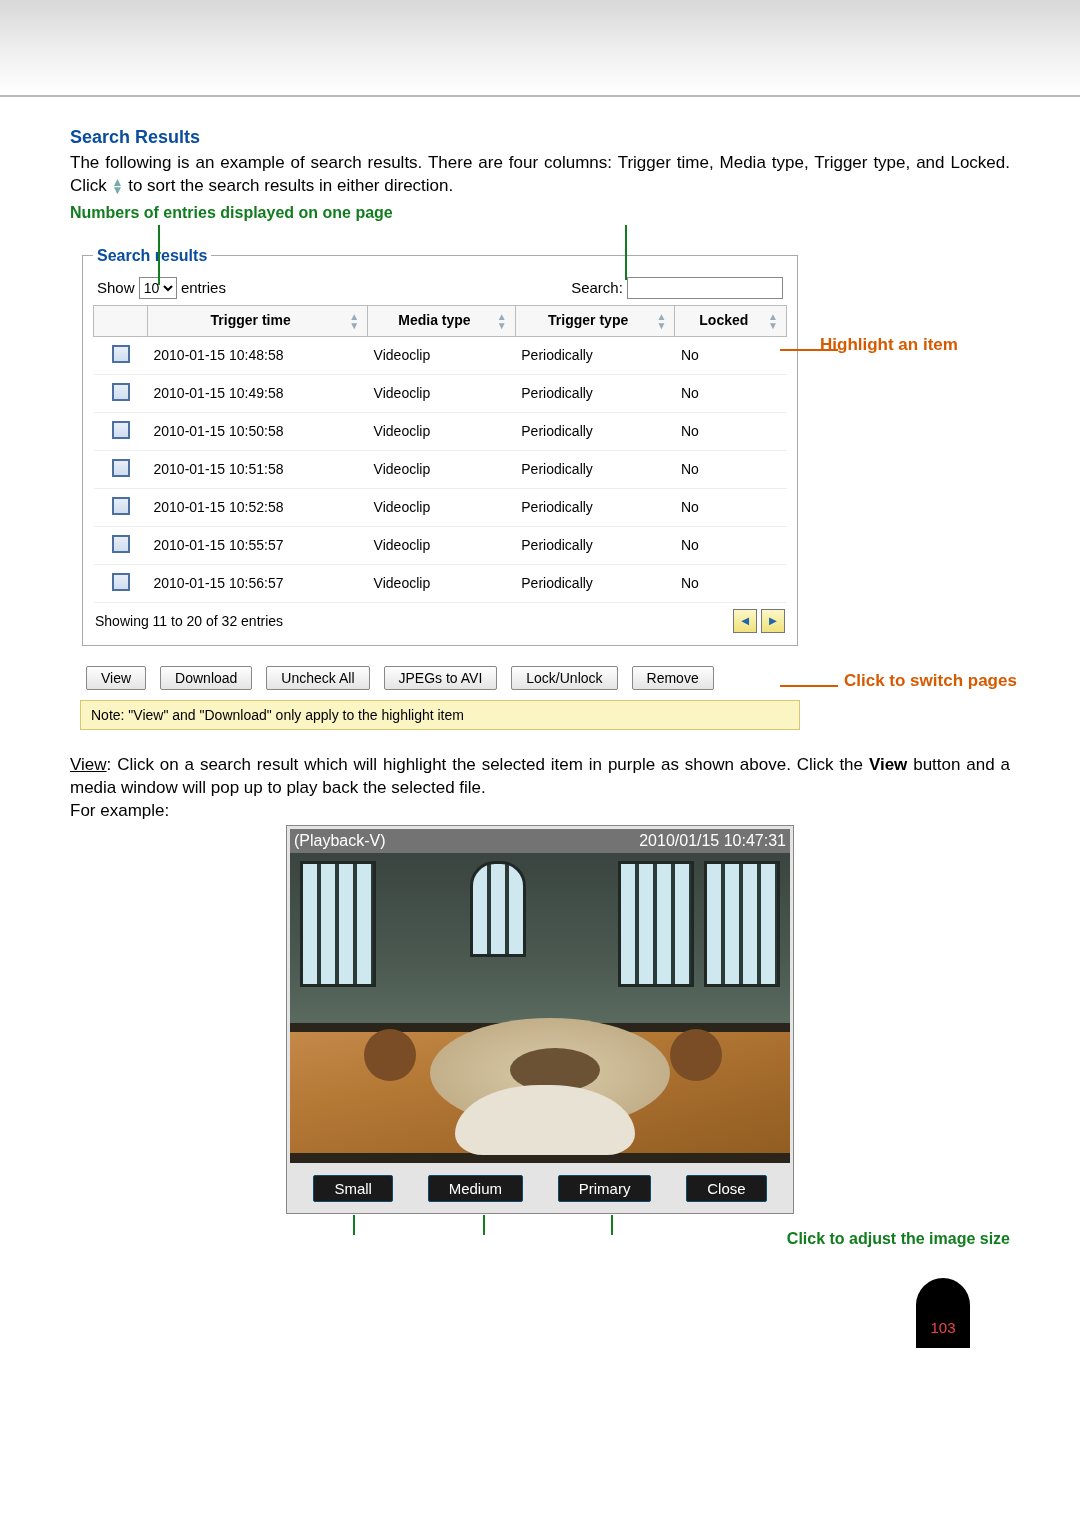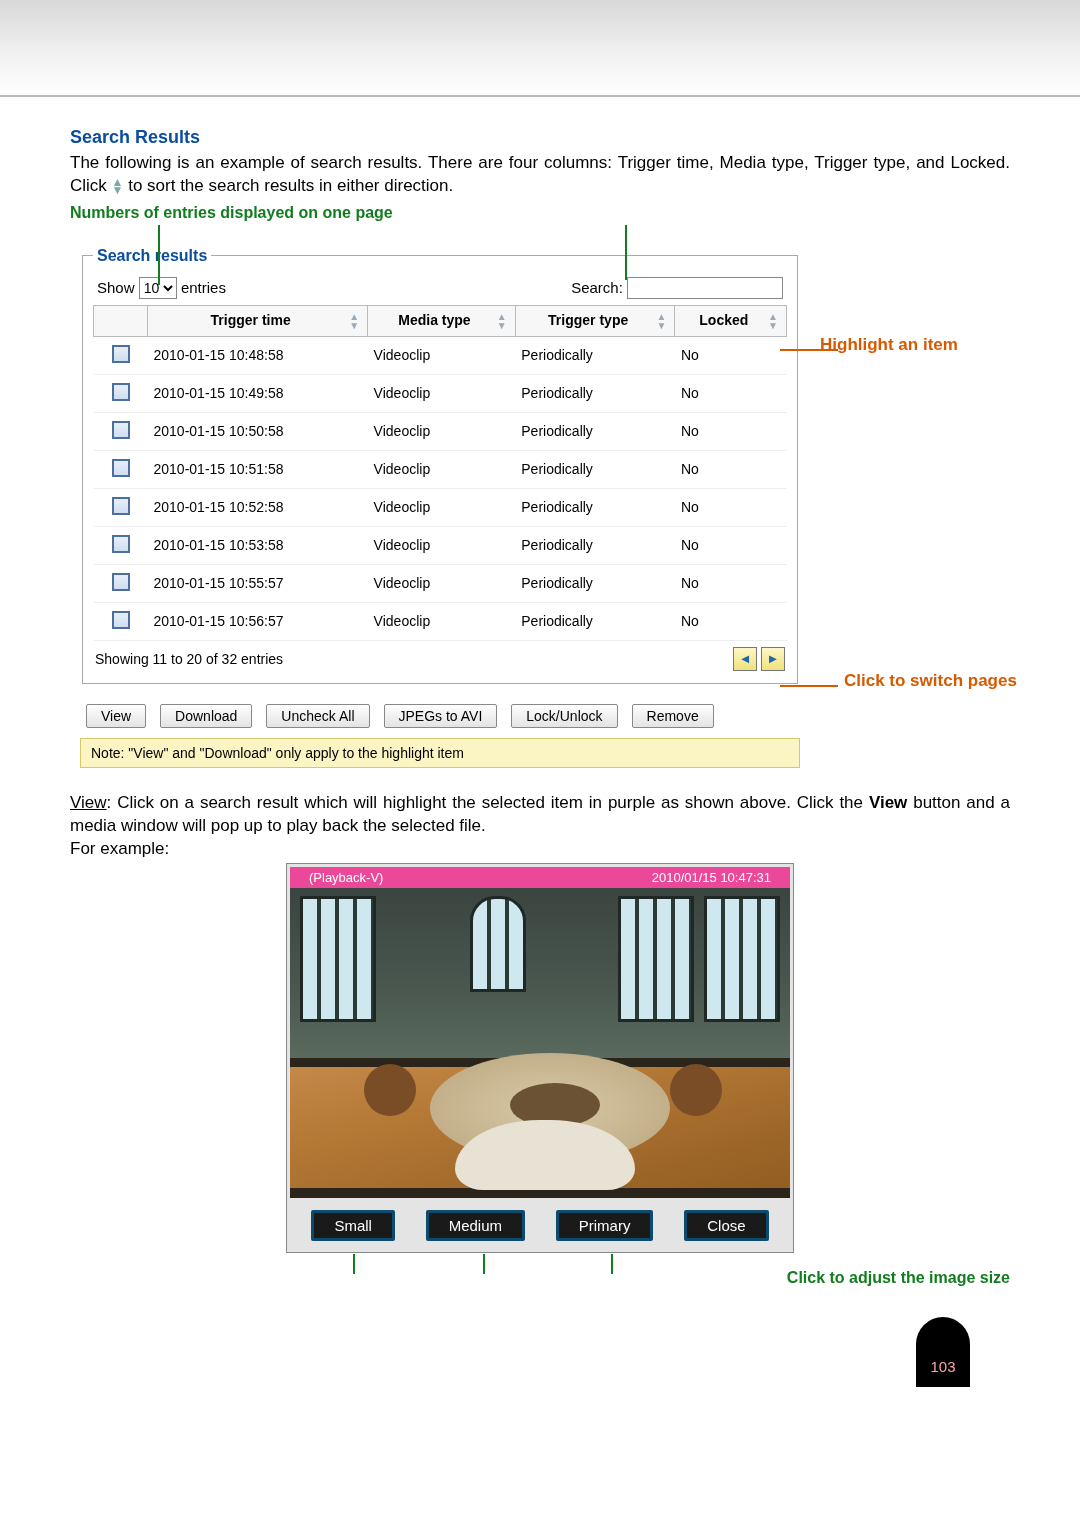--- a/index.html
+++ b/index.html
@@ -176,26 +176,26 @@
   }
   .playback-wrap {
     width: 500px;
     margin: 2px auto 10px auto;
     border: 1px solid #888;
     background: #e4e4e4;
     padding: 3px;
     position: relative;
   }
   .playback-header {
-    background: #ec4899;
+    background: #737373;
     color: #fff;
     display: flex;
     justify-content: space-between;
-    padding: 3px 19px;
-    font-size: 13px;
+    padding: 3px 4px;
+    font-size: 16px;
   }
   .playback-scene {
     width: 100%;
     height: 310px;
     position: relative;
     overflow: hidden;
     background: #2b241a;
   }
   .scene-floor {
     position: absolute;
@@ -226,42 +226,42 @@
     border-radius:50%;
   }
   .playback-controls {
     display: flex;
     justify-content: space-around;
     padding: 12px 6px 8px 6px;
   }
   .playback-controls button {
     background: #1a1a1a;
     color: #fff;
-    border: 3px solid #0c4a6e;
+    border: 1px solid #0c4a6e;
     padding: 4px 20px;
     font-size: 15px;
     border-radius: 2px;
     cursor: pointer;
   }
   .pb-line {
     position:absolute;
     width:2px;
     background:#117d1e;
     bottom:-22px;
     height:20px;
   }
   .page-foot {
     display:flex;
     justify-content:flex-end;
     padding-right:40px;
     margin-top:30px;
   }
   .page-num-box {
     background:#000;
-    color:#fca5a5;
+    color:#ef4444;
     width:54px;
     height:70px;
     border-radius:27px 27px 0 0;
     text-align:center;
     line-height:100px;
     font-size:15px;
   }
 </style>
 </head>
 <body>
@@ -346,27 +346,20 @@
               </tr>
               <tr>
                 <td class="checkbox-cell"><span class="checkbox-box"></span></td>
                 <td>2010-01-15 10:52:58</td>
                 <td>Videoclip</td>
                 <td>Periodically</td>
                 <td>No</td>
               </tr>
               <tr>
                 <td class="checkbox-cell"><span class="checkbox-box"></span></td>
-                <td>2010-01-15 10:53:58</td>
-                <td>Videoclip</td>
-                <td>Periodically</td>
-                <td>No</td>
-              </tr>
-              <tr>
-                <td class="checkbox-cell"><span class="checkbox-box"></span></td>
                 <td>2010-01-15 10:55:57</td>
                 <td>Videoclip</td>
                 <td>Periodically</td>
                 <td>No</td>
               </tr>
               <tr>
                 <td class="checkbox-cell"><span class="checkbox-box"></span></td>
                 <td>2010-01-15 10:56:57</td>
                 <td>Videoclip</td>
                 <td>Periodically</td>

